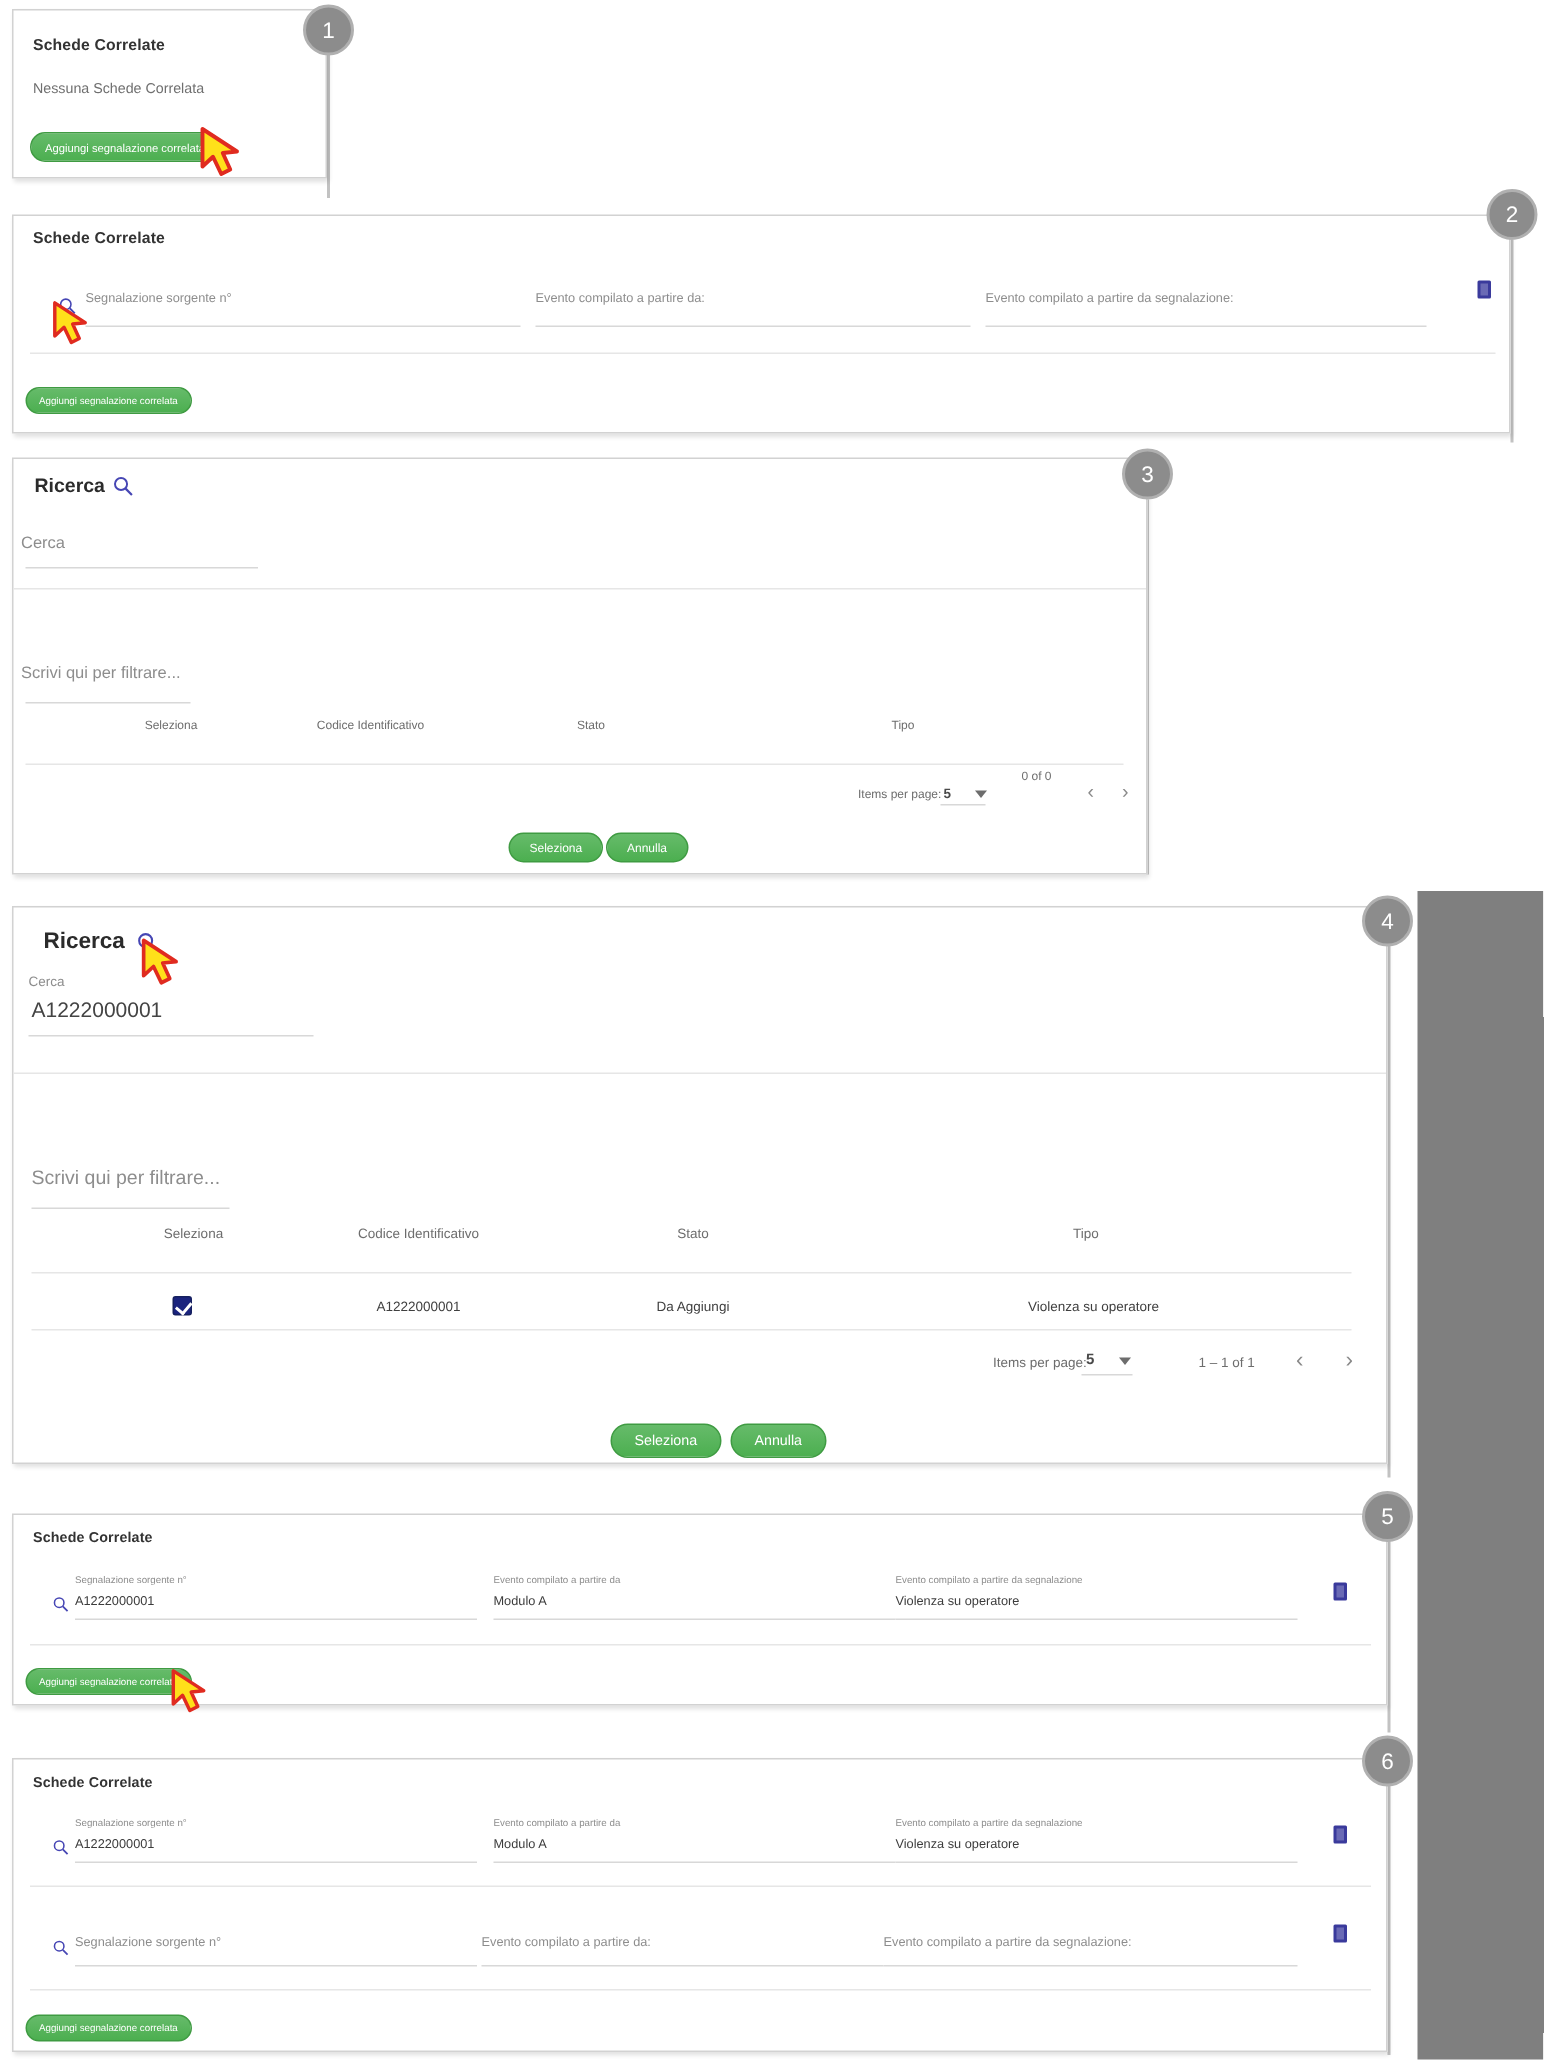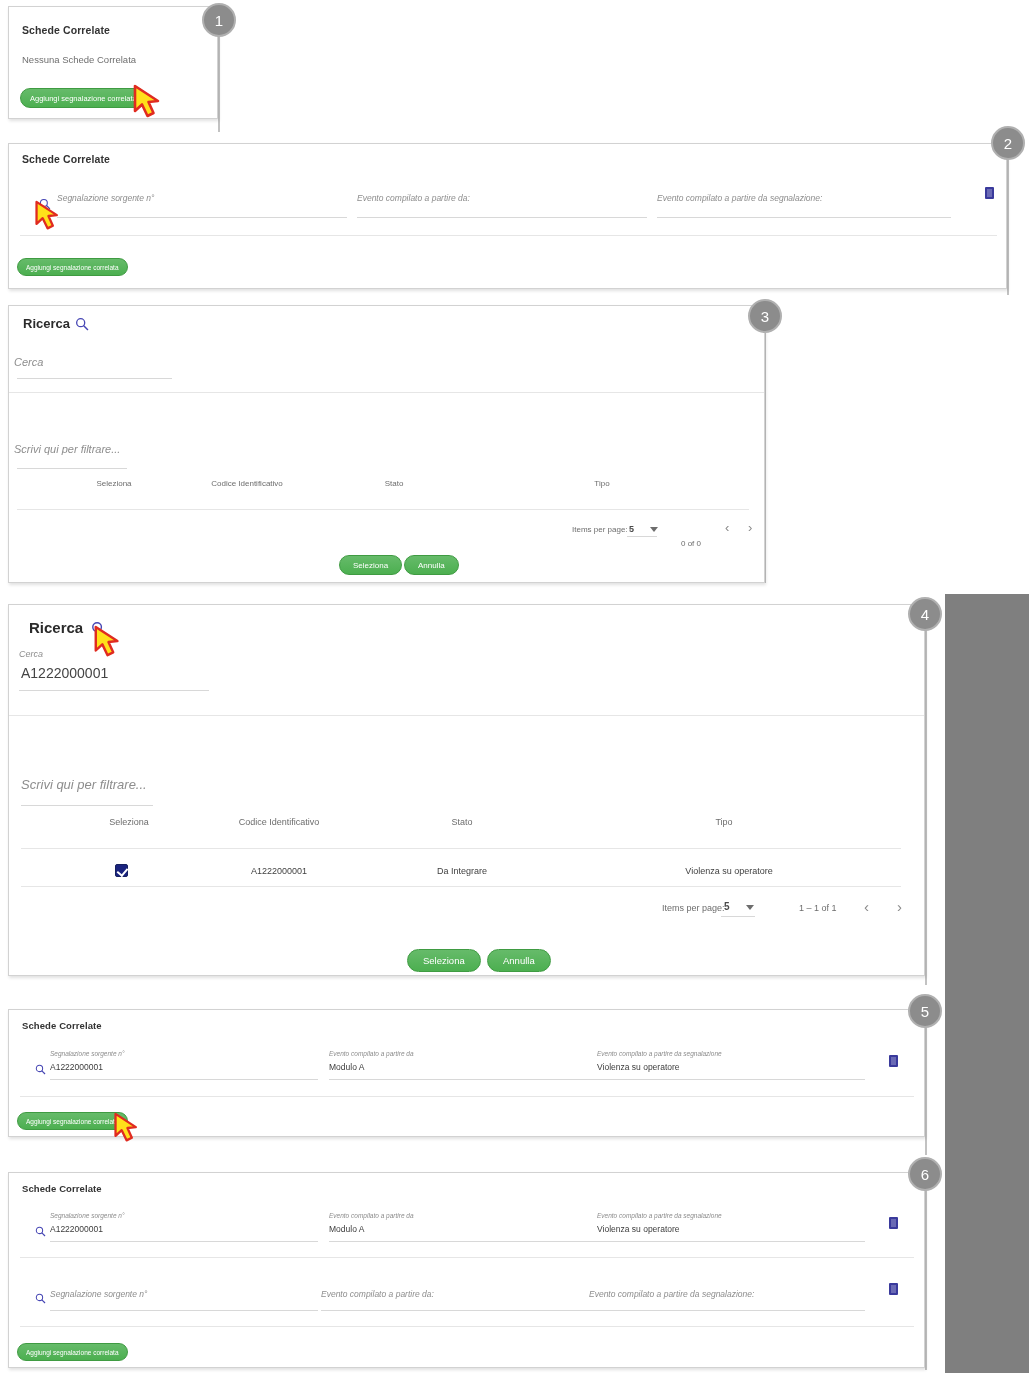--- a/index.html
+++ b/index.html
@@ -80,21 +80,20 @@
     border: 1px solid #3f9b42;
     border-radius: 14px;
     white-space: nowrap;
     cursor: pointer;
     font-family: "Liberation Sans", sans-serif;
   }
   .field-label {
     position: absolute;
     white-space: nowrap;
     color: #8d8d8d;
-    font-style: italic;
   }
   .field-value {
     position: absolute;
     white-space: nowrap;
     color: #3c3c3c;
   }
   .field-line {
     position: absolute;
     height: 1px;
     background: #d8d8d8;
@@ -278,21 +277,21 @@
     <div class="col-head" style="left:178px; top:173px; width:120px;">Codice Identificativo</div>
     <div class="col-head" style="left:340px; top:173px; width:90px;">Stato</div>
     <div class="col-head" style="left:548px; top:173px; width:90px;">Tipo</div>
 
     <div class="row-sep" style="left:8px; top:203px; width:732px;"></div>
 
     <div class="pager-txt" style="left:563px; top:219px;">Items per page:</div>
     <div class="pager-txt" style="left:620px; top:218px; font-size:9px; font-weight:bold; color:#4a4a4a;">5</div>
     <div class="field-line" style="left:618px; top:230px; width:30px;"></div>
     <div class="caret-dn" style="left:641px; top:221px;"></div>
-    <div class="pager-txt" style="left:672px; top:233px;">0 of 0</div>
+    <div class="pager-txt" style="left:672px; top:207px;">0 of 0</div>
     <div class="chev" style="left:716px; top:214px;">‹</div>
     <div class="chev" style="left:739px; top:214px;">›</div>
 
     <button class="btn-green" style="position:absolute; left:330px; top:249px; height:20px; padding:0 13px; font-size:8px;">Seleziona</button>
     <button class="btn-green" style="position:absolute; left:395px; top:249px; height:20px; padding:0 13px; font-size:8px;">Annulla</button>
   </div>
 
   <div class="panel panel-shadow" style="left:8px; top:604px; width:917px; height:372px;">
 
     <div class="big-title" style="left:20px; top:14px; font-size:15px;">Ricerca</div>
@@ -315,21 +314,21 @@
     <div class="col-head" style="left:75px; top:212px; width:90px; font-size:9px;">Seleziona</div>
     <div class="col-head" style="left:205px; top:212px; width:130px; font-size:9px;">Codice Identificativo</div>
     <div class="col-head" style="left:408px; top:212px; width:90px; font-size:9px;">Stato</div>
     <div class="col-head" style="left:670px; top:212px; width:90px; font-size:9px;">Tipo</div>
 
     <div class="row-sep" style="left:12px; top:243px; width:880px;"></div>
 
     <div style="position:absolute; left:0; top:243px; width:917px; height:36px;">
       <div class="chk" style="left:106px; top:16px;"></div>
       <div class="cell" style="left:205px; top:18px; width:130px;">A1222000001</div>
-      <div class="cell" style="left:408px; top:18px; width:90px;">Da Integrare</div>
+      <div class="cell" style="left:408px; top:18px; width:90px;">Da Aggiungi</div>
       <div class="cell" style="left:655px; top:18px; width:130px;">Violenza su operatore</div>
     </div>
 
     <div class="row-sep" style="left:12px; top:281px; width:880px;"></div>
 
     <div class="pager-txt" style="left:653px; top:298px; font-size:9px;">Items per page:</div>
     <div class="pager-txt" style="left:715px; top:296px; font-size:10px; font-weight:bold; color:#4a4a4a;">5</div>
     <div class="field-line" style="left:712px; top:311px; width:34px;"></div>
     <div class="caret-dn" style="left:737px; top:300px;"></div>
     <div class="pager-txt" style="left:790px; top:298px; font-size:9px;">1 – 1 of 1</div>

